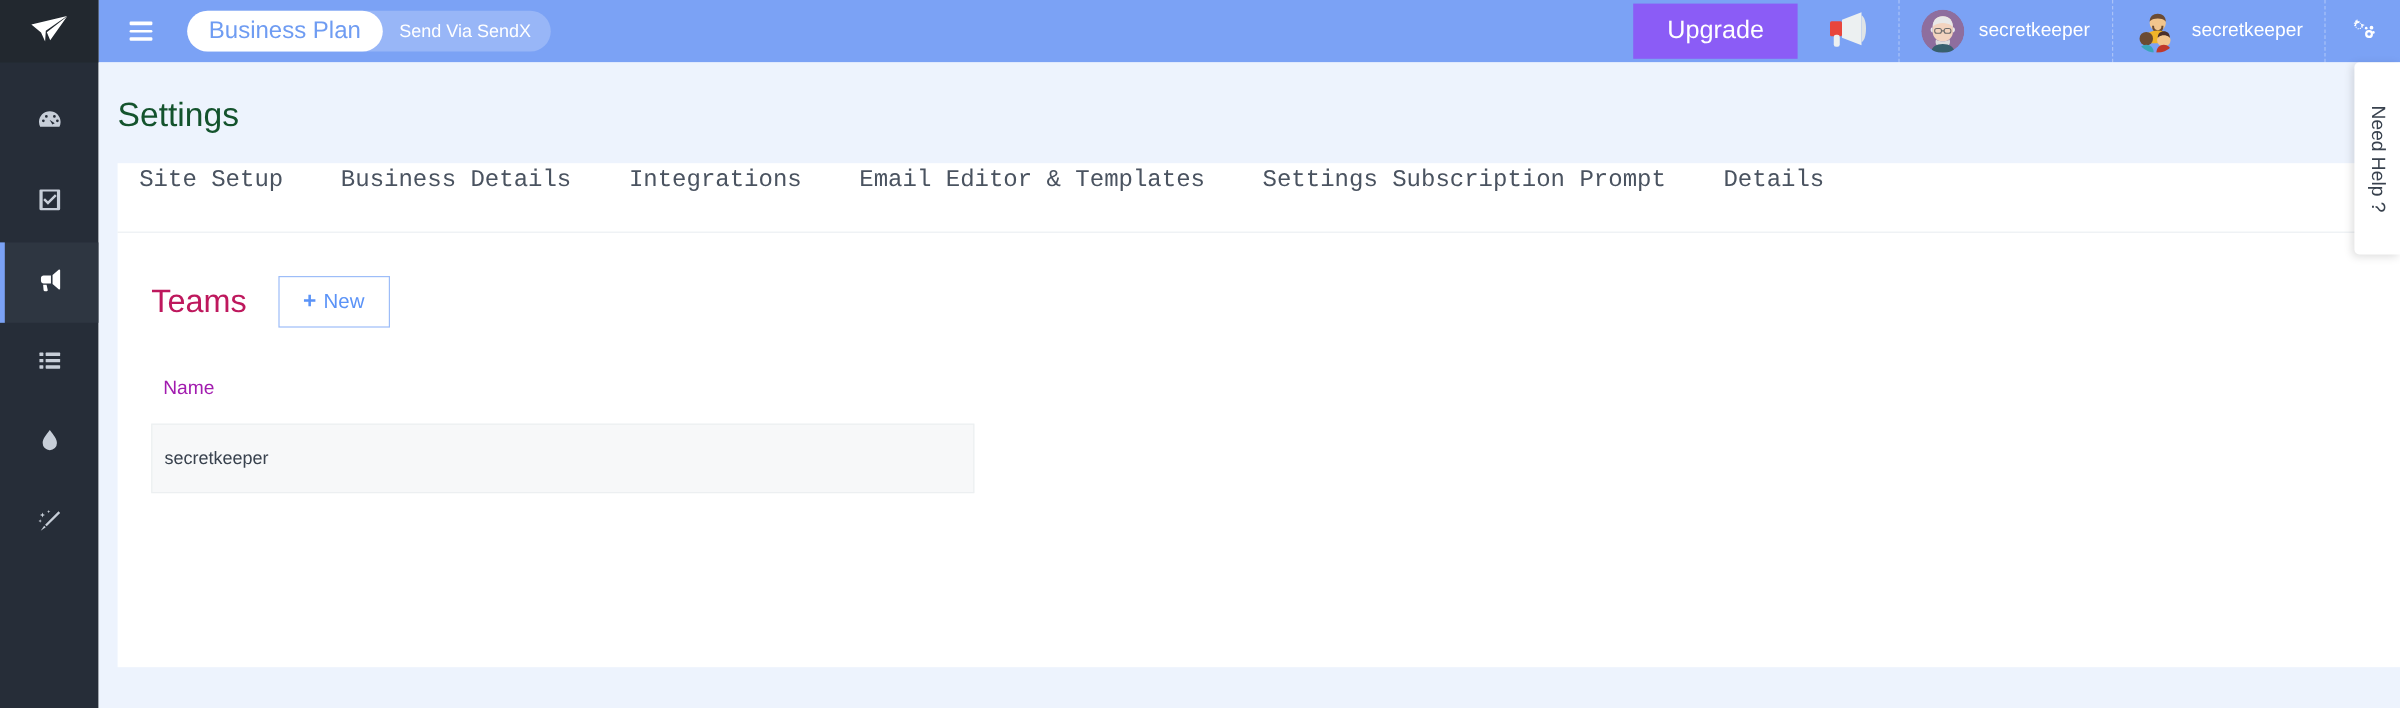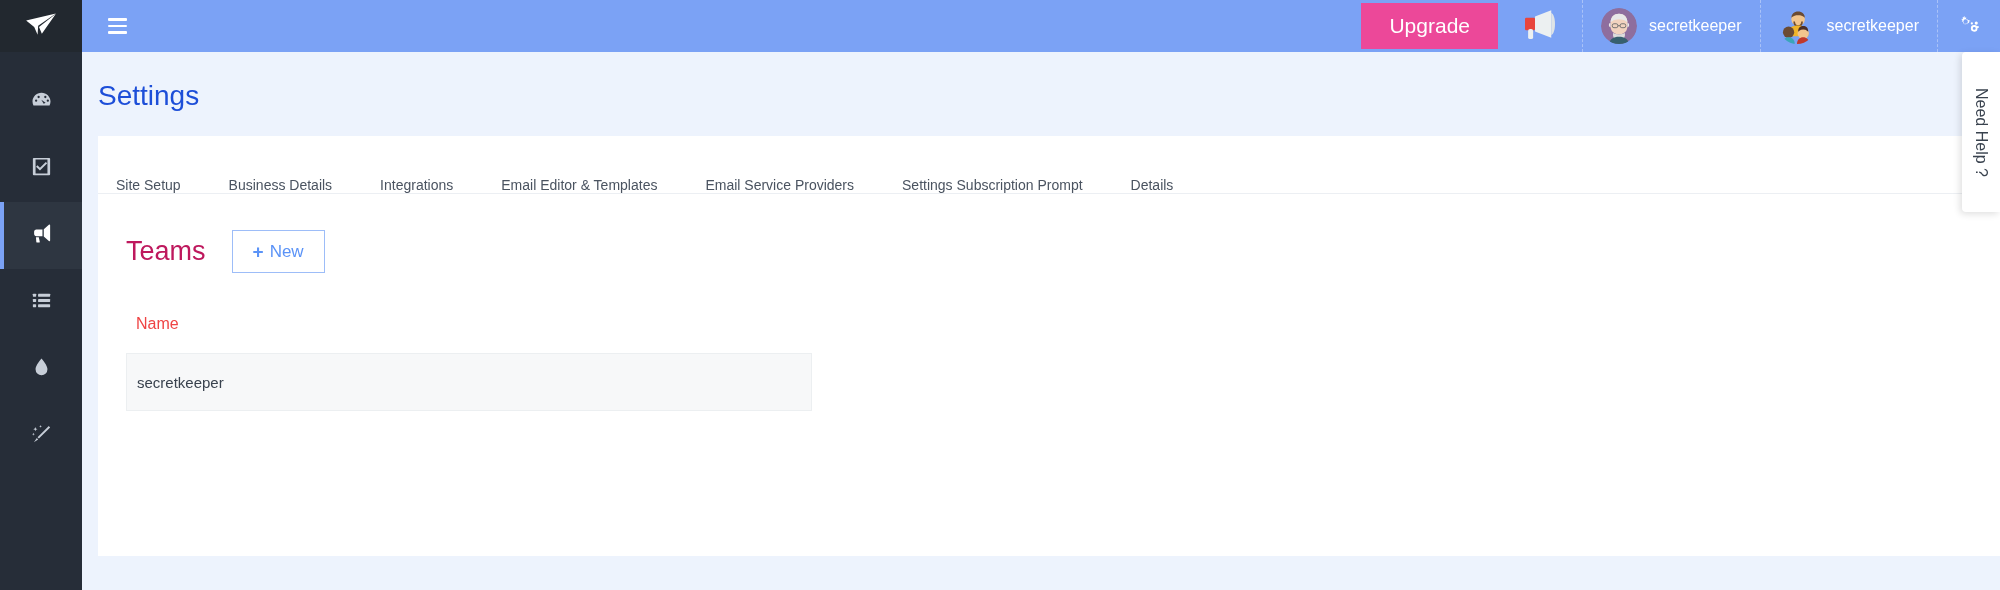--- a/index.html
+++ b/index.html
@@ -80,21 +80,21 @@
   .plan-pill .plan-sub {
     color: #ffffff;
     font-size: 15px;
     padding-left: 14px;
     white-space: nowrap;
   }
 
   .topbar-spacer { flex: 1 1 auto; }
 
   .upgrade-btn {
-    background: #ec4899;
+    background: #8b5cf6;
     color: #ffffff;
     font-size: 21px;
     height: 46px;
     display: flex; align-items: center; justify-content: center;
     padding: 0 28px;
     border: none; cursor: pointer;
     font-family: "Liberation Sans", sans-serif;
   }
 
   .topbar-cell {
@@ -117,45 +117,46 @@
 
   
   .body {
     flex: 1 1 auto;
     background: #edf3fd;
     padding: 0 0 0 0;
     position: relative;
     overflow: hidden;
   }
   .page-title {
-    font-size: 28px; color: #1d4ed8; font-weight: 400;
+    font-size: 28px; color: #14532d; font-weight: 400;
     padding: 28px 0 24px 16px;
     margin-left: 82px;
   }
   .card {
     background: #ffffff;
     margin-left: 98px;
     margin-right: 0;
     min-height: 420px;
   }
   .tabs {
     display: flex; align-items: stretch;
     height: 58px;
     border-bottom: 1px solid #eceff3;
     padding-left: 0;
   }
   .tab {
-    display: flex; align-items: flex-end;
+    display: flex; align-items: flex-start;
     padding: 0 24px;
-    font-size: 14px;
+    font-size: 20px;
     color: #4a5360;
     cursor: pointer;
     white-space: nowrap;
     border-top: 3px solid transparent;
     position: relative;
+    font-family: Liberation Mono, monospace;
   }
   .tab:first-child { padding-left: 18px; }
   .tab.active {
     border-top: 3px solid #4c8bf5;
     border-left: 1px solid #eceff3;
     border-right: 1px solid #eceff3;
     color: #39424e;
     margin-bottom: -1px;
     background: #ffffff;
     height: 59px;
@@ -172,21 +173,21 @@
     font-size: 17px;
     padding: 11px 20px;
     display: flex; align-items: center; gap: 6px;
     cursor: pointer;
     font-family: "Liberation Sans", sans-serif;
     line-height: 1;
   }
   .new-btn .plus { font-size: 19px; font-weight: 700; line-height: 1; }
 
   .table { margin-top: 42px; width: 686px; }
-  .table-header { font-size: 16px; color: #ef4444; padding: 0 0 20px 10px; }
+  .table-header { font-size: 16px; color: #a21caf; padding: 0 0 20px 10px; }
   .table-row {
     background: #f7f8f9;
     border: 1px solid #eceff1;
     height: 58px;
     display: flex; align-items: center;
     padding-left: 10px;
     font-size: 15px;
     color: #39424e;
   }
 
@@ -285,20 +286,24 @@
 
   <div class="right">
 
     <div class="topbar">
       <div class="hamburger">
         <span></span>
           <span></span>
           <span></span>
       </div>
 
+      <div class="plan-pill">
+        <div class="plan-name">Business Plan</div>
+        <div class="plan-sub">Send Via SendX</div>
+      </div>
 
       <div class="topbar-spacer"></div>
 
       <button class="upgrade-btn">Upgrade</button>
 
       <div class="topbar-cell nodiv megaphone-wrap">
         <span>
           <svg viewBox="0 0 64 64" width="40" height="40">
             <rect x="8" y="22" width="16" height="20" rx="2" fill="#e8453c"></rect>
             <path d="M24 20 L50 10 L50 54 L24 44 Z" fill="#ecf0f1"></path>
@@ -368,23 +373,20 @@
           <div class="tab">
               <span>Business Details</span>
             </div>
           <div class="tab">
               <span>Integrations</span>
             </div>
           <div class="tab">
               <span>Email Editor &amp; Templates</span>
             </div>
           <div class="tab">
-              <span>Email Service Providers</span>
-            </div>
-          <div class="tab">
               <span>Settings Subscription Prompt</span>
             </div>
           <div class="tab">
               <span>Details</span>
             </div>
         </div>
 
         <div class="card-inner">
           <div class="teams-head">
             <div class="teams-title">Teams</div>

